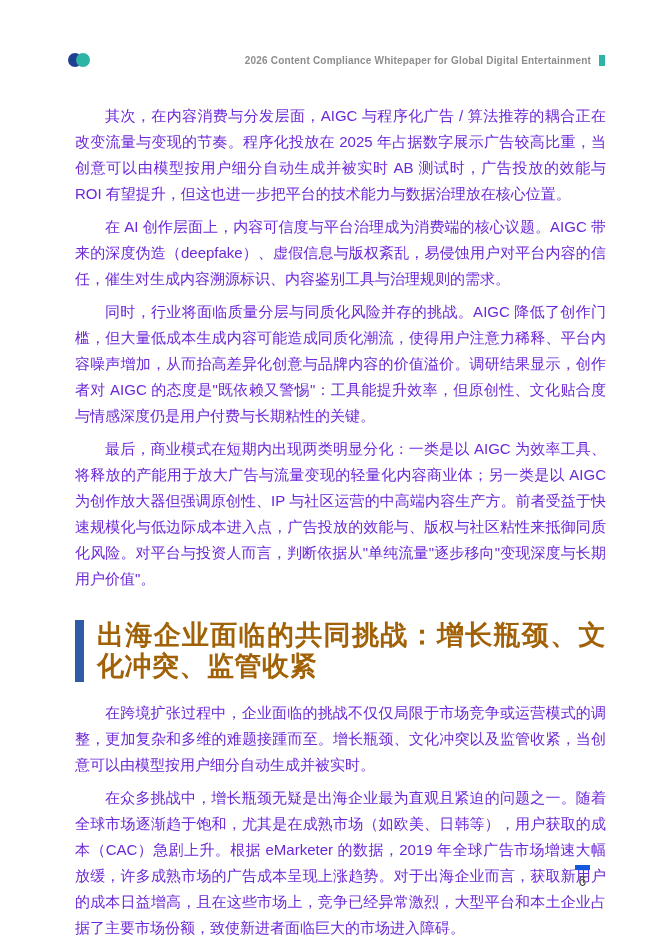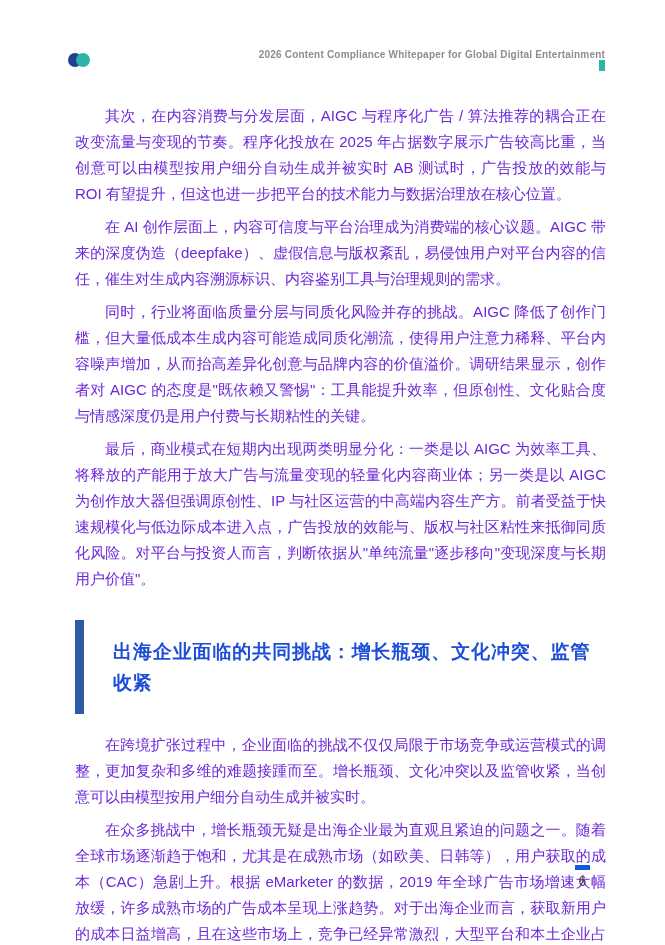--- a/index.html
+++ b/index.html
@@ -35,22 +35,21 @@
     position: absolute;
     top: 0;
     width: 14px;
     height: 14px;
     border-radius: 50%;
   }
   .logo .circle.left  { left: 0;  background: #20418f; }
   .logo .circle.right { left: 8px; background: #2db4a4; }
   .header-right {
     display: flex;
-    align-items: flex-end;
-    flex-direction: column;
+    align-items: center;
   }
   .header-title {
     font-size: 10px;
     font-weight: 600;
     color: #8d8d8d;
     letter-spacing: 0.2px;
     white-space: nowrap;
   }
   .header-accent {
     width: 6px;
@@ -79,25 +78,25 @@
     align-items: stretch;
     margin: 28px 0 18px 0;
   }
   .heading-bar {
     width: 9px;
     flex-shrink: 0;
     background: #2e5ba6;
     margin-right: 13px;
   }
   .section-heading {
-    margin: 16px;
-    font-size: 19px;
+    margin: 0;
+    font-size: 27px;
     line-height: 31px;
     font-weight: bold;
-    color: #1d4ed8;
+    color: #a16207;
     letter-spacing: 0.5px;
     text-align: justify;
   }
 
   
   .footer {
     position: absolute;
     top: 865px;
     left: 575px;
     width: 15px;

